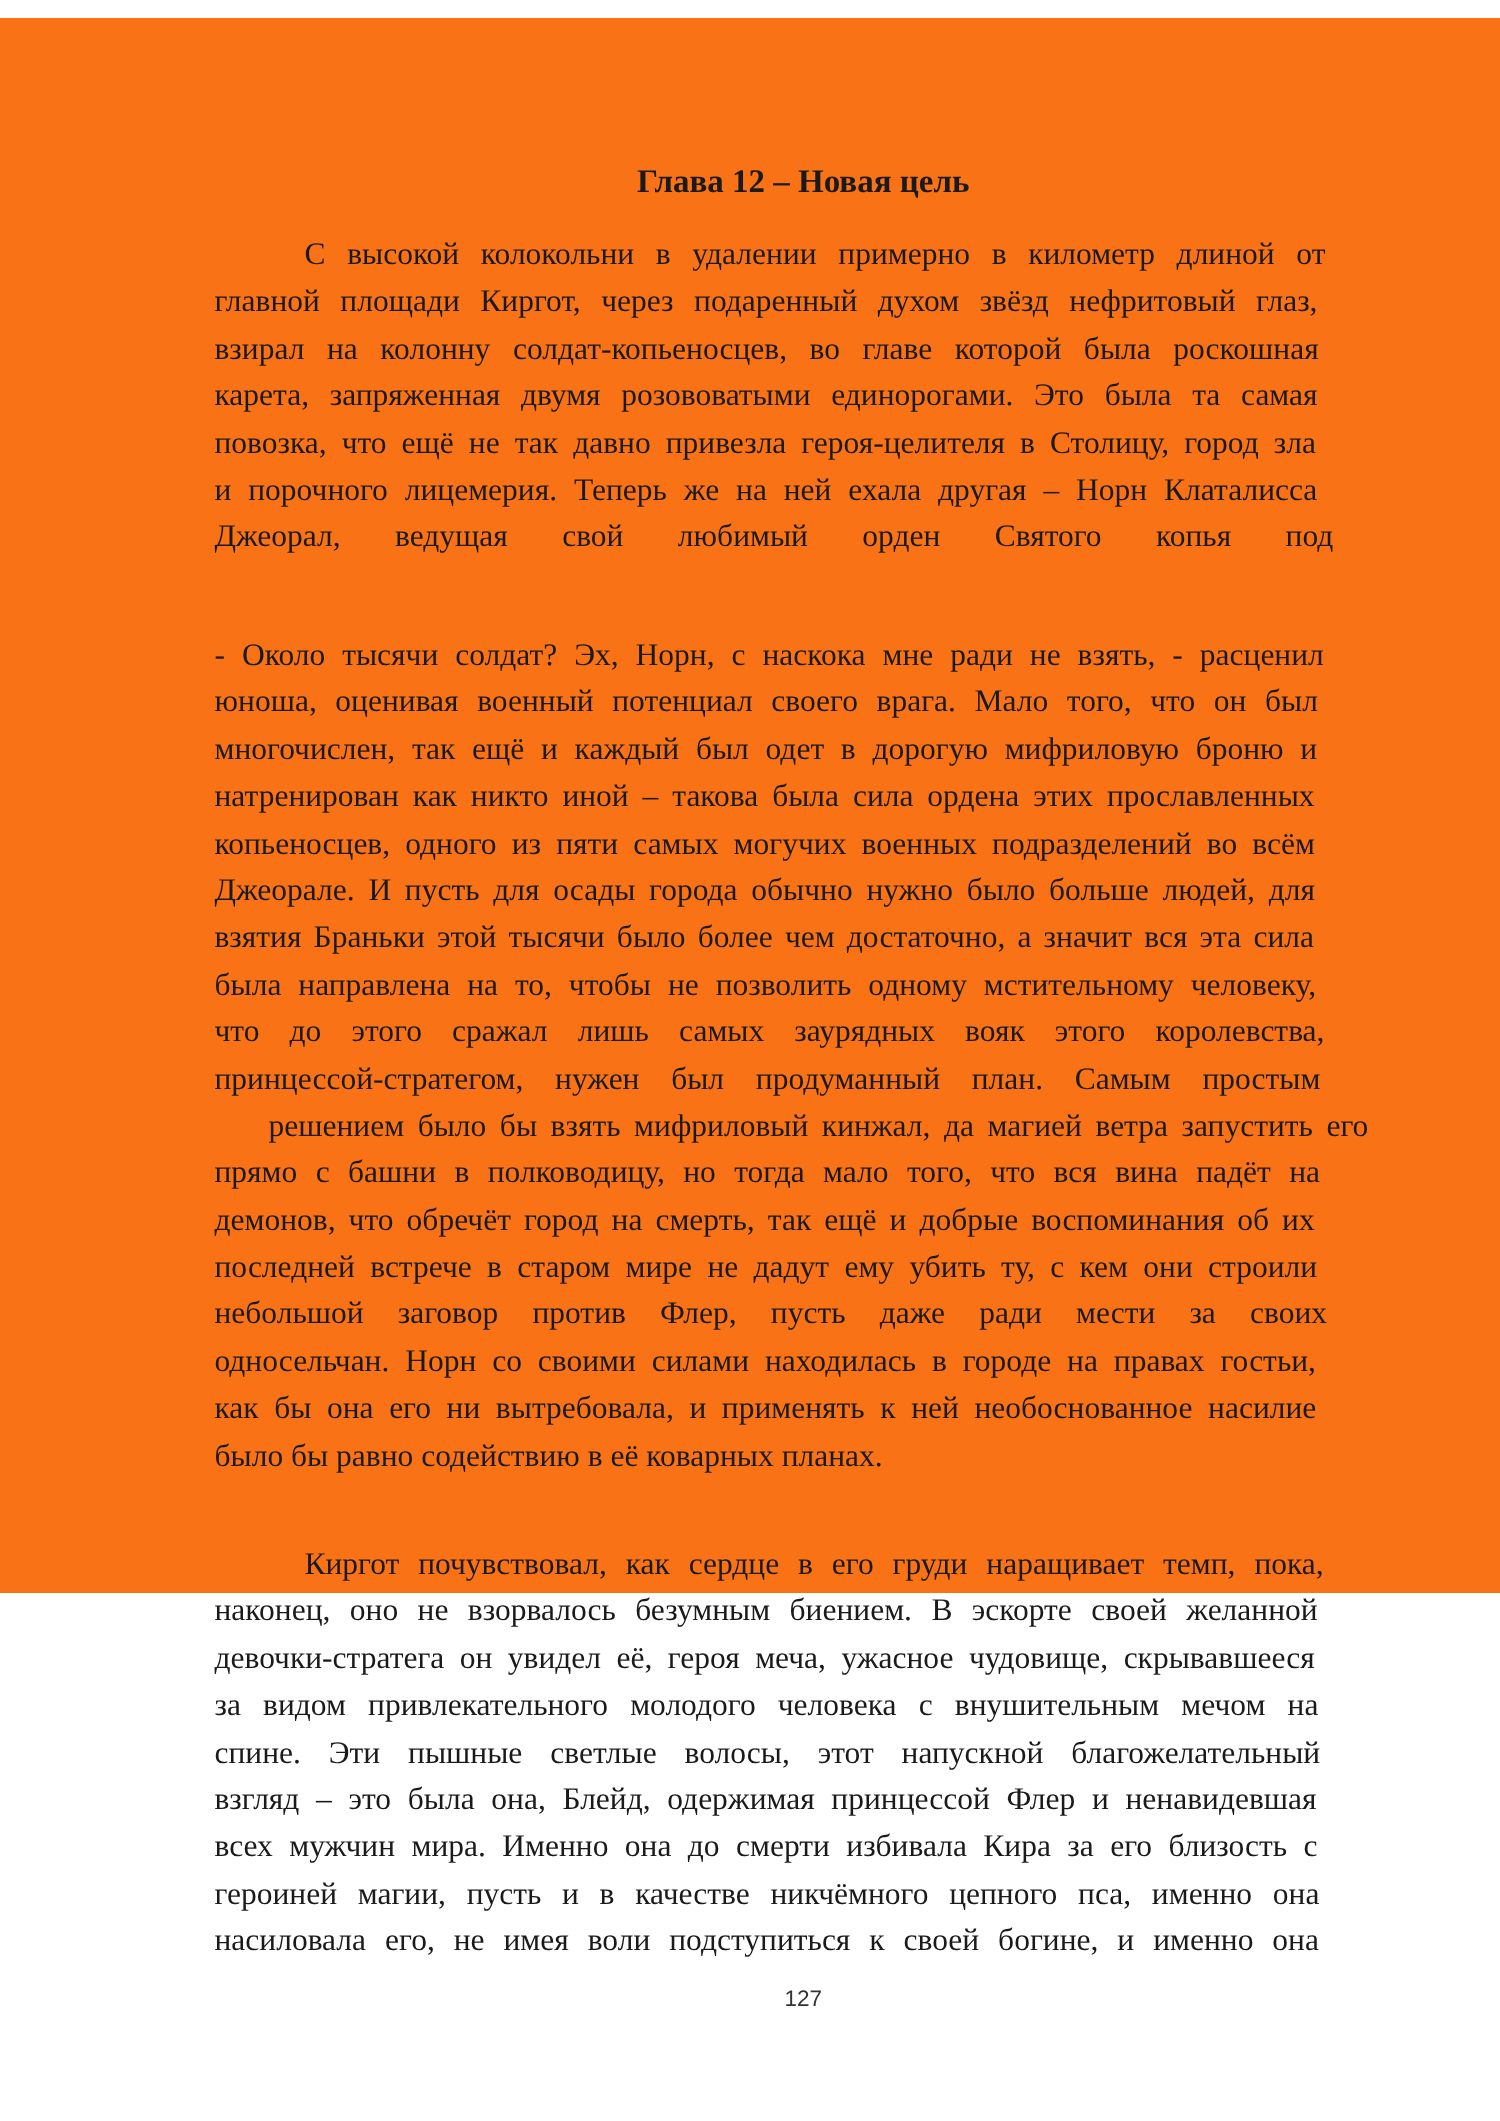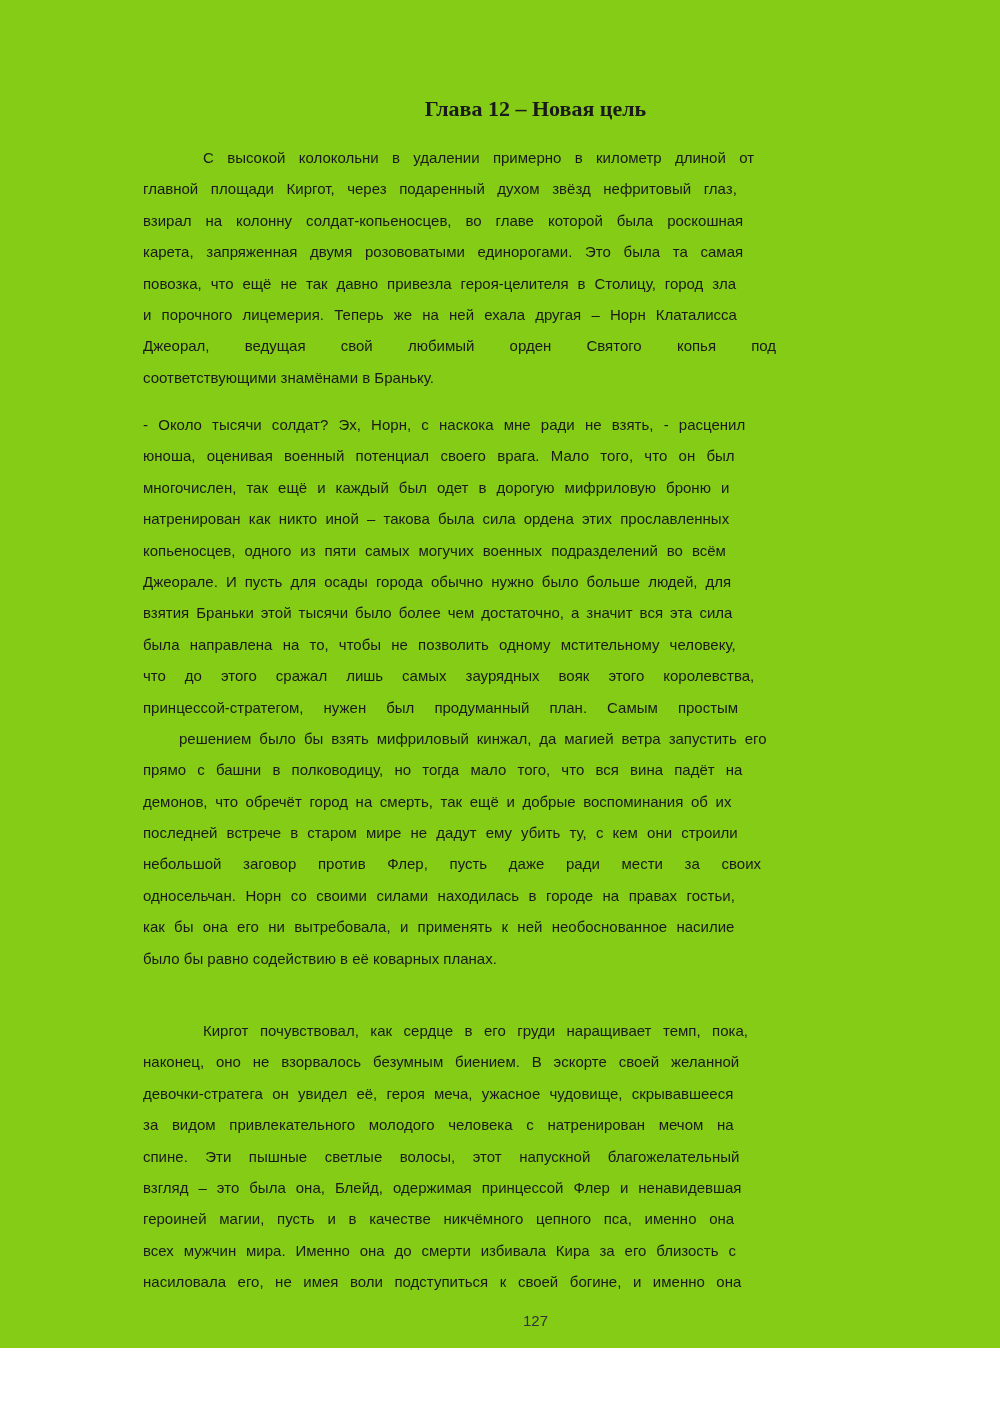--- a/index.html
+++ b/index.html
@@ -9,43 +9,43 @@
     }
     body {
       width: 1000px;
       height: 1414px;
       position: relative;
       overflow: hidden;
       color: #1a1a1a;
     }
     .page {
       position: absolute;
-      left: 0; top: 0;
+      left: 0; top: 12px;
       width: 1000px;
-      height: 1348px;
-      background: #84cc16;
+      height: 1050px;
+      background: #f97316;
     }
     .title {
       position: absolute;
       top: 94px;
       left: 0;
       width: 1071px;
       text-align: center;
       font-family: "Liberation Serif", serif;
       font-weight: bold;
       font-size: 22px;
       line-height: 30px;
       letter-spacing: 0px;
     }
     .body-text {
       position: absolute;
       left: 143px;
       width: 786px;
-      font-family: Liberation Sans, sans-serif;
-      font-size: 15px;
+      font-family: Liberation Serif, serif;
+      font-size: 21px;
       line-height: 31.4px;
     }
     .line {
       display: block;
       white-space: nowrap;
       text-align: justify;
       text-align-last: justify;
       height: 31.4px;
     }
     .line.last {
@@ -76,21 +76,20 @@
   <h1 class="title" style="margin:0;">Глава 12 – Новая цель</h1>
 
   <div class="body-text p1">
     <span class="line indent" style="word-spacing: 9.1684px; text-align: left; text-align-last: left;">С высокой колокольни в удалении примерно в километр длиной от</span>
     <span class="line" style="word-spacing: 8.41992px; text-align: left; text-align-last: left;">главной площади Киргот, через подаренный духом звёзд нефритовый глаз,</span>
     <span class="line" style="word-spacing: 9.79297px; text-align: left; text-align-last: left;">взирал на колонну солдат-копьеносцев, во главе которой была роскошная</span>
     <span class="line" style="word-spacing: 8.53906px; text-align: left; text-align-last: left;">карета, запряженная двумя розововатыми единорогами. Это была та самая</span>
     <span class="line" style="word-spacing: 4.76136px; text-align: left; text-align-last: left;">повозка, что ещё не так давно привезла героя-целителя в Столицу, город зла</span>
     <span class="line" style="word-spacing: 6.00852px; text-align: left; text-align-last: left;">и порочного лицемерия. Теперь же на ней ехала другая – Норн Клаталисса</span>
     <span class="line" style="word-spacing: 31.0112px; text-align: left; text-align-last: left;">Джеорал, ведущая свой любимый орден Святого копья под</span>
-    <span class="line last">соответствующими знамёнами в Браньку.</span>
   </div>
 
   <div class="body-text p2">
     <span class="line" style="word-spacing: 6.05769px; text-align: left; text-align-last: left;">- Около тысячи солдат? Эх, Норн, с наскока мне ради не взять, - расценил</span>
     <span class="line" style="word-spacing: 7.1375px; text-align: left; text-align-last: left;">юноша, оценивая военный потенциал своего врага. Мало того, что он был</span>
     <span class="line" style="word-spacing: 5.89062px; text-align: left; text-align-last: left;">многочислен, так ещё и каждый был одет в дорогую мифриловую броню и</span>
     <span class="line" style="word-spacing: 4.00781px; text-align: left; text-align-last: left;">натренирован как никто иной – такова была сила ордена этих прославленных</span>
     <span class="line" style="word-spacing: 4.83681px; text-align: left; text-align-last: left;">копьеносцев, одного из пяти самых могучих военных подразделений во всём</span>
     <span class="line" style="word-spacing: 3.90341px; text-align: left; text-align-last: left;">Джеорале. И пусть для осады города обычно нужно было больше людей, для</span>
     <span class="line" style="word-spacing: 2.86198px; text-align: right; text-align-last: left;">взятия Браньки этой тысячи было более чем достаточно, а значит вся эта сила</span>
@@ -104,23 +103,23 @@
     <span class="line" style="word-spacing: 17.5208px; text-align: left; text-align-last: left;">небольшой заговор против Флер, пусть даже ради мести за своих</span>
     <span class="line" style="word-spacing: 5.33437px; text-align: left; text-align-last: left;">односельчан. Норн со своими силами находилась в городе на правах гостьи,</span>
     <span class="line" style="word-spacing: 5.13636px; text-align: left; text-align-last: left;">как бы она его ни вытребовала, и применять к ней необоснованное насилие</span>
     <span class="line last">было бы равно содействию в её коварных планах.</span>
   </div>
 
   <div class="body-text p3">
     <span class="line indent" style="word-spacing: 7.33507px; text-align: left; text-align-last: left;">Киргот почувствовал, как сердце в его груди наращивает темп, пока,</span>
     <span class="line" style="word-spacing: 7.69618px; text-align: left; text-align-last: left;">наконец, оно не взорвалось безумным биением. В эскорте своей желанной</span>
     <span class="line" style="word-spacing: 5.06055px; text-align: left; text-align-last: left;">девочки-стратега он увидел её, героя меча, ужасное чудовище, скрывавшееся</span>
-    <span class="line" style="word-spacing: 9.51172px; text-align: left; text-align-last: left;">за видом привлекательного молодого человека с натренирован мечом на</span>
+    <span class="line" style="word-spacing: 9.51172px; text-align: left; text-align-last: left;">за видом привлекательного молодого человека с внушительным мечом на</span>
     <span class="line" style="word-spacing: 13.3326px; text-align: left; text-align-last: left;">спине. Эти пышные светлые волосы, этот напускной благожелательный</span>
     <span class="line" style="word-spacing: 5.86562px; text-align: left; text-align-last: left;">взгляд – это была она, Блейд, одержимая принцессой Флер и ненавидевшая</span>
+    <span class="line" style="word-spacing: 5.6901px; text-align: left; text-align-last: left;">всех мужчин мира. Именно она до смерти избивала Кира за его близость с</span>
     <span class="line" style="word-spacing: 8.54688px; text-align: left; text-align-last: left;">героиней магии, пусть и в качестве никчёмного цепного пса, именно она</span>
-    <span class="line" style="word-spacing: 5.6901px; text-align: left; text-align-last: left;">всех мужчин мира. Именно она до смерти избивала Кира за его близость с</span>
     <span class="line" style="word-spacing: 7.38352px; text-align: left; text-align-last: left;">насиловала его, не имея воли подступиться к своей богине, и именно она</span>
   </div>
 
   <div class="page-number">127</div>
 
 </div>
 
 </body></html>

